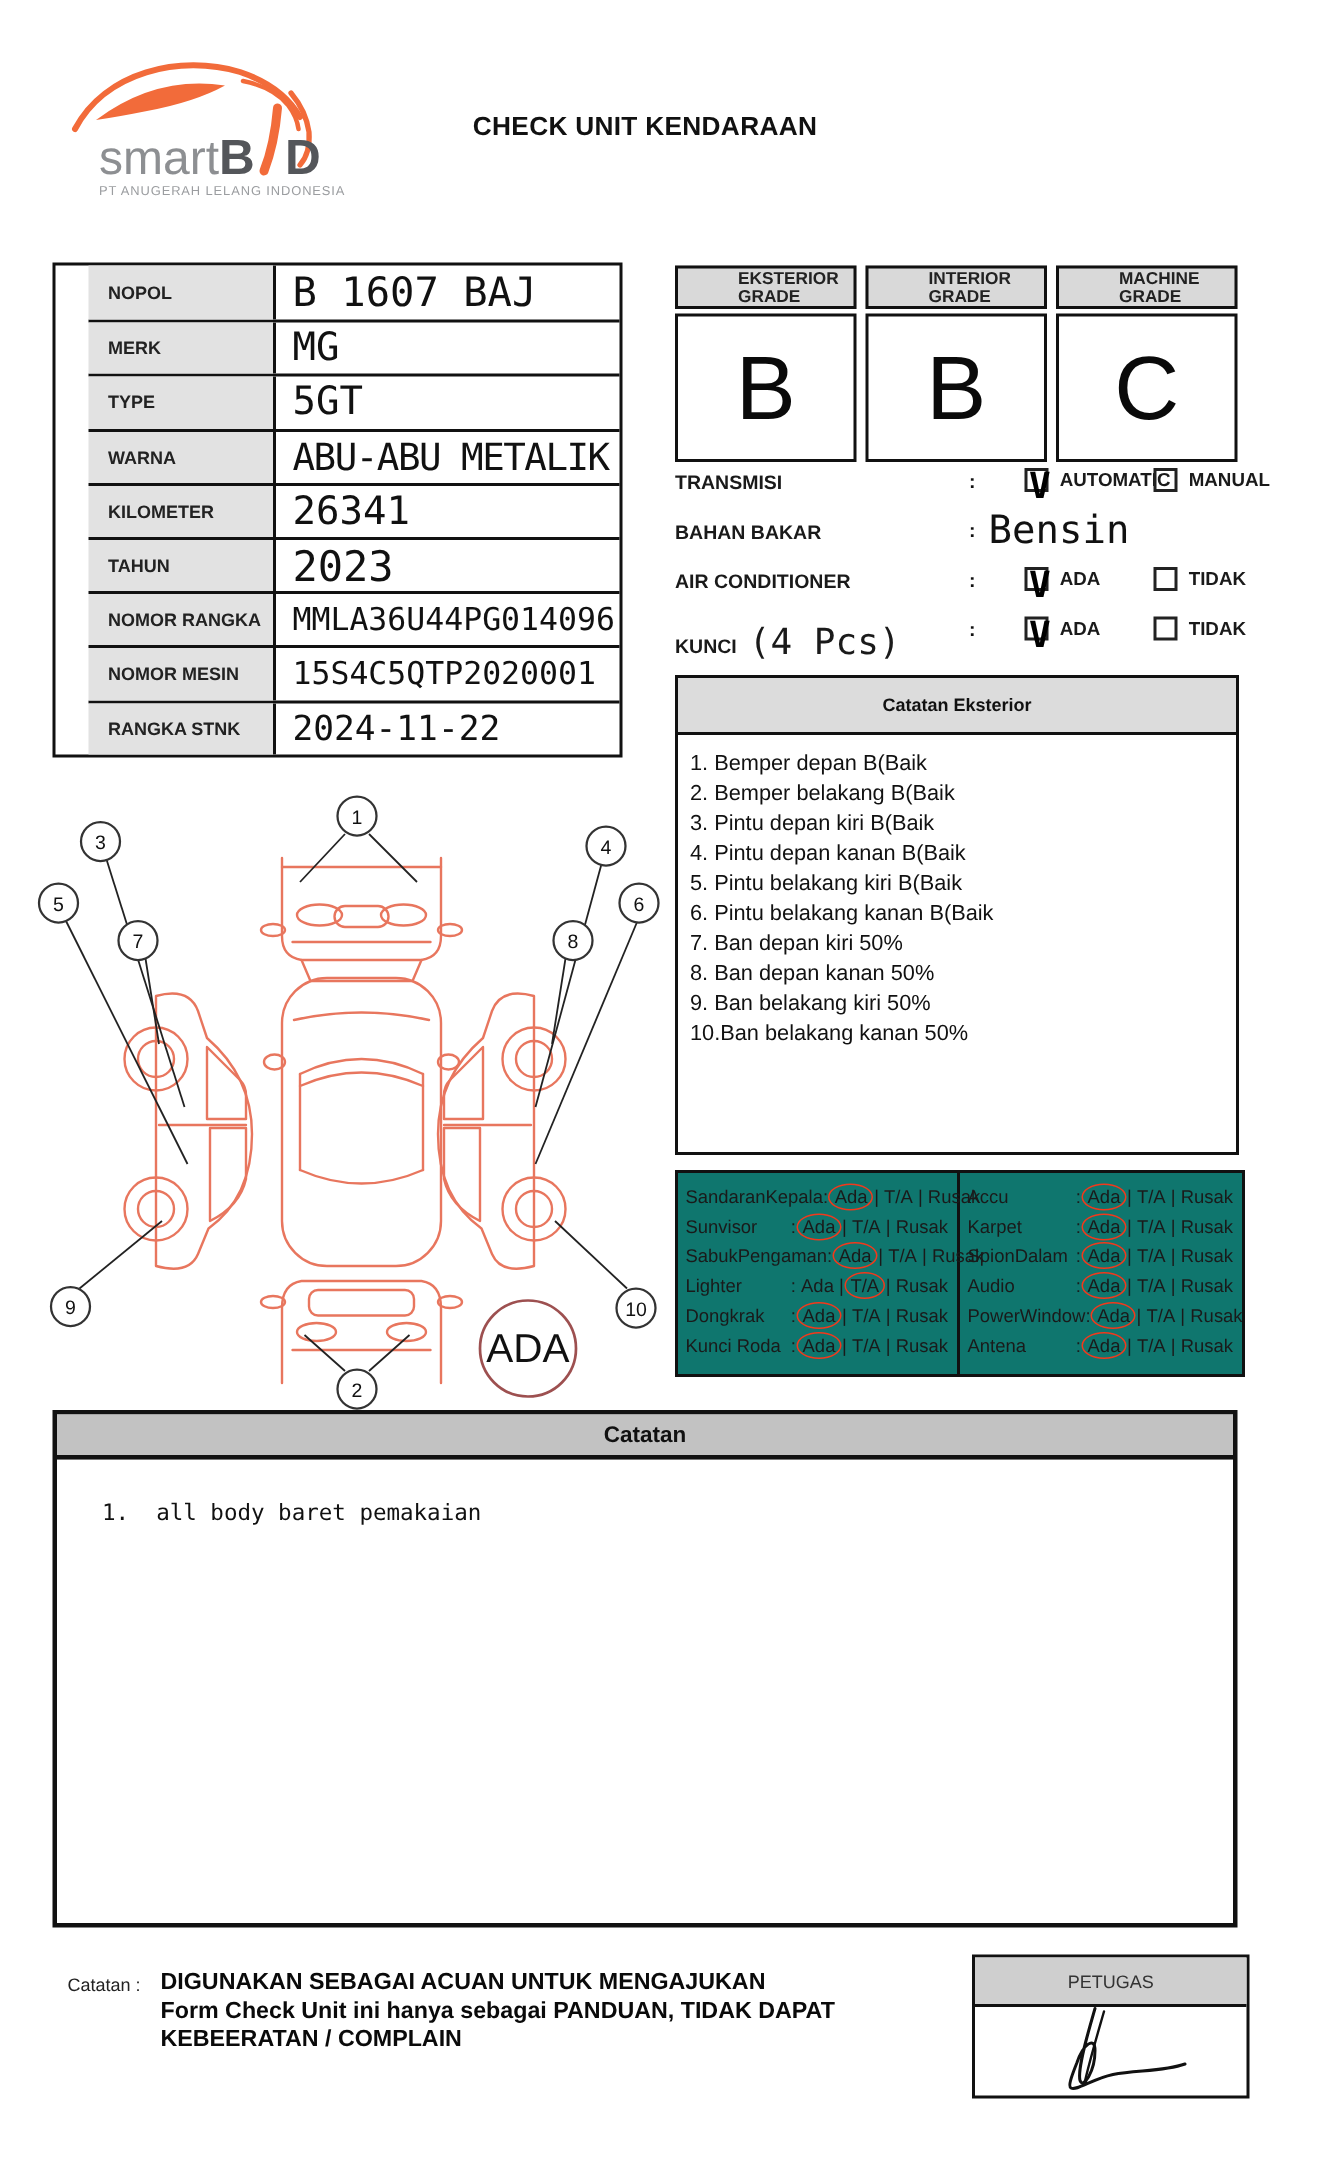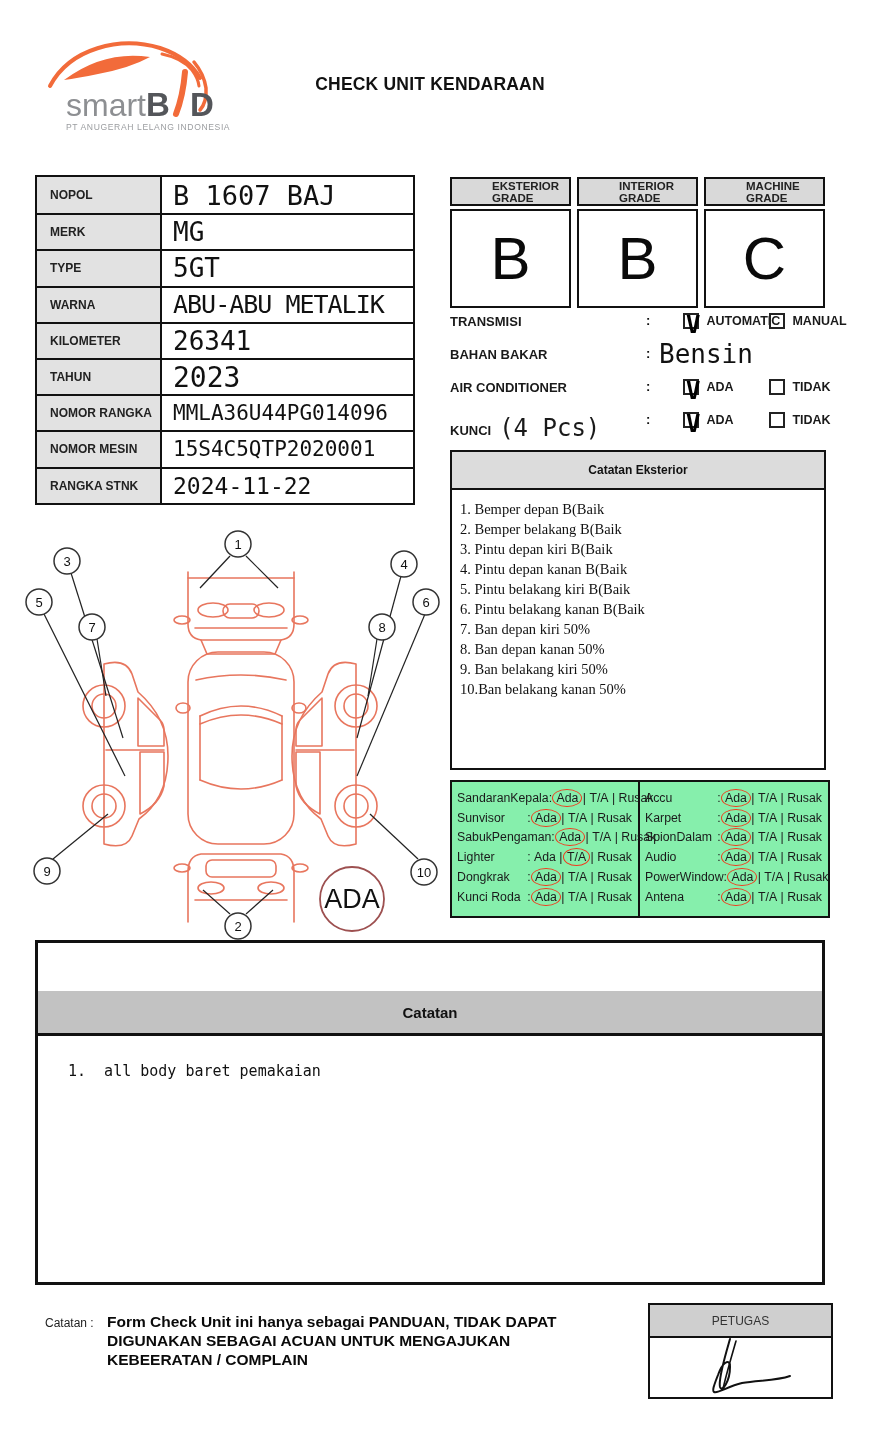--- a/index.html
+++ b/index.html
@@ -13,21 +13,21 @@
   body{font-family:"Liberation Sans",sans-serif; color:#111;}
   .page{position:relative; width:878px; height:1452px; background:#fff; overflow:hidden;}
   .abs{position:absolute;}
   .mono{font-family:"DejaVu Sans Mono",monospace;}
 
   
   .logo-box{left:42px; top:28px; width:200px; height:110px;}
   .title{left:250px; top:74px; width:360px; font-size:17.5px; font-weight:bold; letter-spacing:.2px; text-align:center;}
 
   
-  .v-table{left:35px; top:175px; width:380px; border:2px solid var(--border); background:#fff;}
+  .v-table{left:35px; top:175px; width:380px; border:2px solid var(--border); background:#fff;padding-left:22px;}
   .v-row{display:flex; height:36.2px; border-top:2px solid var(--border);}
   .v-row:first-child{border-top:none;}
   .v-label{width:125px; background:var(--cell_gray); border-right:2px solid var(--border);
            display:flex; align-items:center; padding-left:13px; font-size:12px; font-weight:bold; color:#222;}
   .v-val{flex:1; display:flex; align-items:center; padding-left:11px; font-family:"DejaVu Sans Mono",monospace; white-space:nowrap; overflow:hidden;}
   .v-row:nth-child(1) .v-val{font-size:27px;}
   .v-row:nth-child(2) .v-val{font-size:26px;}
   .v-row:nth-child(3) .v-val{font-size:26px;}
   .v-row:nth-child(4) .v-val{font-size:25px; letter-spacing:-1px;}
   .v-row:nth-child(5) .v-val{font-size:26px;}
@@ -56,39 +56,39 @@
                      font-size:24px; font-weight:bold; color:#000; line-height:26px;}
   .opt-label{font-size:12.5px; font-weight:bold; vertical-align:middle; margin-left:3px; color:#1a1a1a;}
   .spec-value{position:absolute; left:209px; top:0px; font-size:26px;}
   .kunci-qty{font-family:"DejaVu Sans Mono",monospace; font-size:24px; font-weight:400; margin-left:8px; position:relative; top:1px;}
 
   
   .eks-box{left:450px; top:450px; width:376px; height:320px; border:2px solid var(--border); background:#fff;}
   .eks-head{height:38px; background:#dcdcdc; border-bottom:2px solid var(--border);
             display:flex; align-items:center; justify-content:center; font-size:12px; font-weight:bold;}
   .eks-list{padding:9px 8px;}
-  .eks-item{font-family:Liberation Serif, serif; font-size:14.5px; line-height:20px; white-space:pre;}
+  .eks-item{font-family:Liberation Sans, sans-serif; font-size:14.5px; line-height:20px; white-space:pre;}
 
   
   .diagram{left:20px; top:528px;}
 
   
-  .eq-table{left:450px; top:780px; width:380px; height:138px; border:2px solid var(--border); display:flex; background:#86efac;}
+  .eq-table{left:450px; top:780px; width:380px; height:138px; border:2px solid var(--border); display:flex; background:#0f766e;}
   .eq-col{width:50%; padding:6px 4px 0 5px;}
   .eq-col.left{border-right:2px solid var(--border);}
   .eq-row{display:flex; height:19.8px; align-items:center; font-size:12.3px; color:#1a1a1a;}
   .eq-label{white-space:nowrap;}
   .eq-opts{margin-left:auto; white-space:nowrap; padding-right:2px;}
   .eq-opt{display:inline-block;}
   .eq-opt.circled{border:1.7px solid var(--mark_red); border-radius:50%; padding:1px 3px; margin:-1px -3px;}
 
   
   .cat-box{left:35px; top:940px; width:790px; height:345px; border:3px solid var(--border); background:#fff;}
-  .cat-head{height:45px; background:var(--section_header_gray); border-bottom:3px solid var(--border);
-            display:flex; align-items:center; justify-content:center; font-size:15px; font-weight:bold;margin-top:48px;}
+  .cat-head{height:30px; background:var(--section_header_gray); border-bottom:3px solid var(--border);
+            display:flex; align-items:center; justify-content:center; font-size:15px; font-weight:bold;}
   .cat-body{padding:26px 0 0 30px;}
   .cat-item{font-family:"DejaVu Sans Mono",monospace; font-size:15px; white-space:pre;}
 
   
   .foot-label{left:45px; top:1316px; font-size:12px; color:#222;}
   .foot-text{left:107px; top:1312px; width:470px; font-size:15.5px; font-weight:bold; line-height:19px; color:#0a0a0a;}
   .petugas{left:648px; top:1303px; width:185px; height:96px; border:2px solid var(--border); background:#fff;}
   .petugas-head{height:33px; background:var(--petugas_header_gray); border-bottom:2px solid var(--border);
                 display:flex; align-items:center; justify-content:center; font-size:12px; color:#333;}
   .sig{position:absolute; left:18px; top:30px;}
@@ -387,22 +387,22 @@
 
   <div class="abs cat-box">
     <div class="cat-head">Catatan</div>
     <div class="cat-body" id="cat-list">
         <div class="cat-item">1.  all body baret pemakaian</div>
       </div>
   </div>
 
   <div class="abs foot-label">Catatan :</div>
   <div class="abs foot-text">
+    <div>DIGUNAKAN SEBAGAI ACUAN UNTUK MENGAJUKAN</div>
     <div>Form Check Unit ini hanya sebagai PANDUAN, TIDAK DAPAT</div>
-    <div>DIGUNAKAN SEBAGAI ACUAN UNTUK MENGAJUKAN</div>
     <div>KEBEERATAN / COMPLAIN</div>
   </div>
   <div class="abs petugas">
     <div class="petugas-head">PETUGAS</div>
     <svg class="sig" width="150" height="62" viewBox="0 0 150 62">
       <path d="M62,4 C58,18 50,44 52,52 C54,58 62,46 62,32 C62,22 54,28 50,40 C46,50 44,56 46,57 C50,59 60,51 74,48 C90,45 108,46 122,41" fill="none" stroke="#111" stroke-width="2" stroke-linecap="round"></path>
       <path d="M68,6 C64,20 58,40 55,54" fill="none" stroke="#111" stroke-width="1.6" stroke-linecap="round"></path>
     </svg>
   </div>
 

